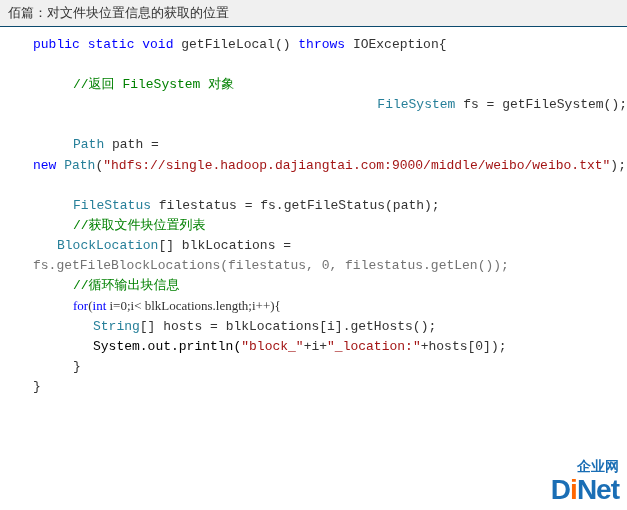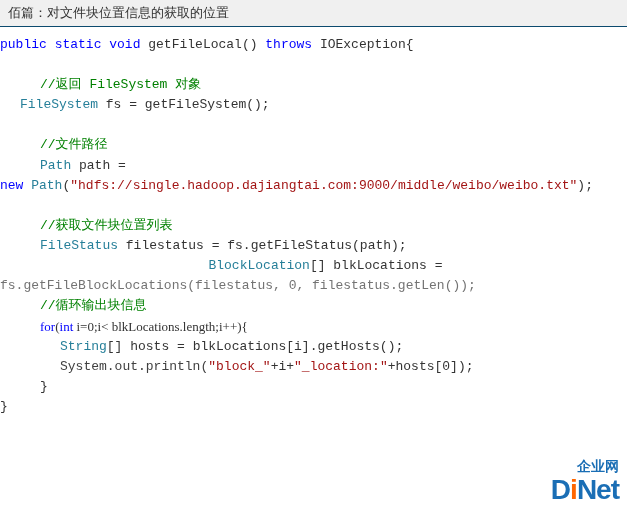--- a/index.html
+++ b/index.html
@@ -37,20 +37,21 @@
 
     .code-line {
       display: flex;
       align-items: baseline;
       padding: 0 0 0 0;
       min-height: 20px;
     }
 
     .code-text {
       white-space: pre;
+      margin-left: 33px;
     }
 
     .watermark {
       position: absolute;
       bottom: 6px;
       right: 8px;
       display: flex;
       flex-direction: column;
       align-items: flex-end;
     }
@@ -94,61 +95,58 @@
 <div class="code-container" id="code-container">
 <div class="code-line" style="padding-left: 0px;">
       <span class="code-text"><span style="color: rgb(0, 0, 255);">public</span><span style="color: rgb(51, 51, 51);"> </span><span style="color: rgb(0, 0, 255);">static</span><span style="color: rgb(51, 51, 51);"> </span><span style="color: rgb(0, 0, 255);">void</span><span style="color: rgb(51, 51, 51);"> getFileLocal() </span><span style="color: rgb(0, 0, 255);">throws</span><span style="color: rgb(51, 51, 51);"> IOException{</span></span>
     </div>
     <div class="code-line" style="padding-left: 0px;">
       <span class="code-text"><span style="color: rgb(51, 51, 51);"></span></span>
     </div>
     <div class="code-line" style="padding-left: 40px;">
       <span class="code-text"><span style="color: rgb(0, 128, 0);">//返回 FileSystem 对象</span></span>
     </div>
-    <div class="code-line" style="padding-left: 20px;">
+    <div class="code-line" style="padding-left: 40px; justify-content: flex-end;">
       <span class="code-text"><span style="color: rgb(38, 127, 153);">FileSystem</span><span style="color: rgb(51, 51, 51);"> fs = getFileSystem();</span></span>
     </div>
     <div class="code-line" style="padding-left: 0px;">
       <span class="code-text"><span style="color: rgb(51, 51, 51);"></span></span>
-    </div>
-    <div class="code-line" style="padding-left: 40px;">
-      <span class="code-text"><span style="color: rgb(0, 128, 0);">//文件路径</span></span>
     </div>
     <div class="code-line" style="padding-left: 40px;">
       <span class="code-text"><span style="color: rgb(38, 127, 153);">Path</span><span style="color: rgb(51, 51, 51);"> path =</span></span>
     </div>
     <div class="code-line" style="padding-left: 0px;">
       <span class="code-text"><span style="color: rgb(0, 0, 255);">new</span><span style="color: rgb(51, 51, 51);"> </span><span style="color: rgb(38, 127, 153);">Path</span><span style="color: rgb(51, 51, 51);">(</span><span style="color: rgb(163, 21, 21);">"hdfs://single.hadoop.dajiangtai.com:9000/middle/weibo/weibo.txt"</span><span style="color: rgb(51, 51, 51);">);</span></span>
     </div>
     <div class="code-line" style="padding-left: 0px;">
       <span class="code-text"><span style="color: rgb(51, 51, 51);"></span></span>
     </div>
     <div class="code-line" style="padding-left: 40px;">
+      <span class="code-text"><span style="color: rgb(38, 127, 153);">FileStatus</span><span style="color: rgb(51, 51, 51);"> filestatus = fs.getFileStatus(path);</span></span>
+    </div>
+    <div class="code-line" style="padding-left: 40px;">
       <span class="code-text"><span style="color: rgb(0, 128, 0);">//获取文件块位置列表</span></span>
     </div>
-    <div class="code-line" style="padding-left: 40px;">
-      <span class="code-text"><span style="color: rgb(38, 127, 153);">FileStatus</span><span style="color: rgb(51, 51, 51);"> filestatus = fs.getFileStatus(path);</span></span>
-    </div>
-    <div class="code-line" style="padding-left: 24px; justify-content: center;">
+    <div class="code-line" style="padding-left: 24px;">
       <span class="code-text"><span style="color: rgb(38, 127, 153);">BlockLocation</span><span style="color: rgb(51, 51, 51);">[] blkLocations =</span></span>
     </div>
     <div class="code-line" style="padding-left: 0px;">
       <span class="code-text"><span style="color: #737373;">fs.getFileBlockLocations(filestatus, 0, filestatus.getLen());</span></span>
     </div>
     <div class="code-line" style="padding-left: 40px;">
       <span class="code-text"><span style="color: rgb(0, 128, 0);">//循环输出块信息</span></span>
     </div>
     <div class="code-line" style="padding-left: 40px; font-family: Liberation Serif, serif;">
       <span class="code-text"><span style="color: rgb(0, 0, 255);">for</span><span style="color: rgb(51, 51, 51);">(</span><span style="color: rgb(0, 0, 255);">int</span><span style="color: rgb(51, 51, 51);"> i=0;i&lt; blkLocations.length;i++){</span></span>
     </div>
     <div class="code-line" style="padding-left: 60px;">
       <span class="code-text"><span style="color: rgb(38, 127, 153);">String</span><span style="color: rgb(51, 51, 51);">[] hosts = blkLocations[i].getHosts();</span></span>
     </div>
     <div class="code-line" style="padding-left: 60px;">
-      <span class="code-text"><span style="color: #404040;">System.out.println(</span><span style="color: rgb(163, 21, 21);">"block_"</span><span style="color: rgb(51, 51, 51);">+i+</span><span style="color: rgb(163, 21, 21);">"_location:"</span><span style="color: rgb(51, 51, 51);">+hosts[0]);</span></span>
+      <span class="code-text"><span style="color: #000000;">System.out.println(</span><span style="color: rgb(163, 21, 21);">"block_"</span><span style="color: rgb(51, 51, 51);">+i+</span><span style="color: rgb(163, 21, 21);">"_location:"</span><span style="color: rgb(51, 51, 51);">+hosts[0]);</span></span>
     </div>
     <div class="code-line" style="padding-left: 40px;">
       <span class="code-text"><span style="color: rgb(51, 51, 51);">}</span></span>
     </div>
     <div class="code-line" style="padding-left: 0px;">
       <span class="code-text"><span style="color: rgb(51, 51, 51);">}</span></span>
     </div>
   </div>
 
 <div class="watermark">

